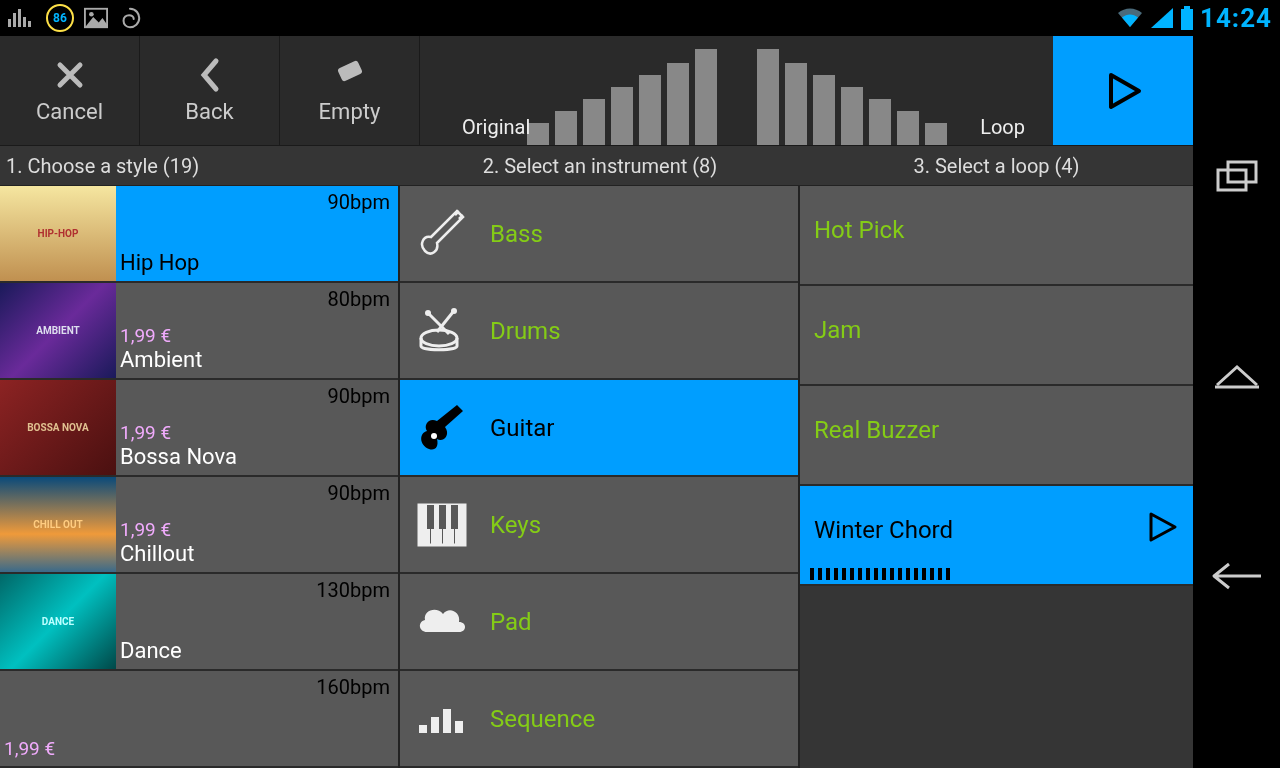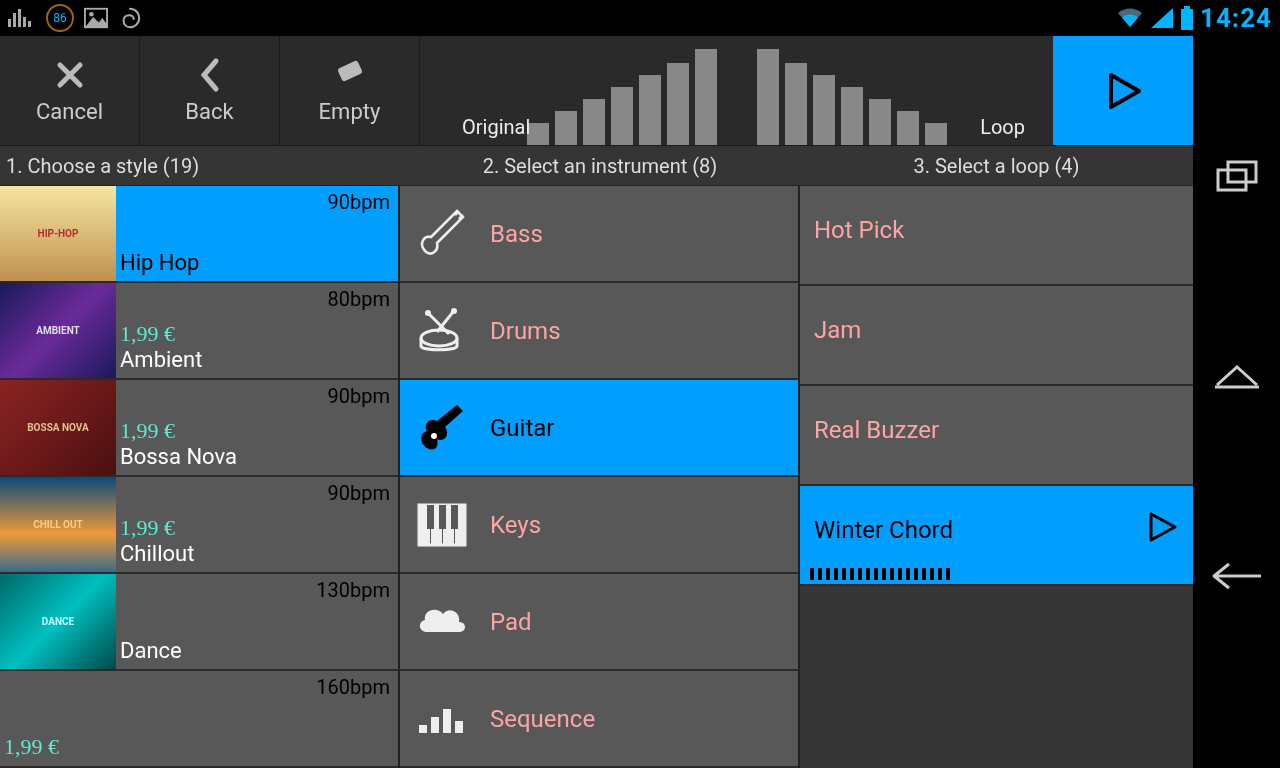--- a/index.html
+++ b/index.html
@@ -19,21 +19,21 @@
   justify-content: space-between;
   align-items: center;
   padding: 0 8px;
 }
 .status-left { display: flex; align-items: center; gap: 10px; }
 .status-right { display: flex; align-items: center; gap: 6px; color: #00b4ff; font-size: 26px; font-weight: 700; letter-spacing: 1px; }
 .status-icon { width: 24px; height: 24px; display: inline-flex; align-items: center; justify-content: center; }
 .eq-icon { width: 28px; height: 18px; display: flex; align-items: flex-end; gap: 2px; }
 .eq-icon span { width: 3px; background: #aaa; }
 .eq-icon span:nth-child(1){height:8px}.eq-icon span:nth-child(2){height:14px}.eq-icon span:nth-child(3){height:18px}.eq-icon span:nth-child(4){height:10px}.eq-icon span:nth-child(5){height:6px}
-.circle-badge { width:28px; height:28px; border:2px solid #a16207; border-radius:50%; display:flex; align-items:center; justify-content:center; font-size:12px; color:#00b4ff; font-weight:400; }
+.circle-badge { width:28px; height:28px; border:2px solid #fde047; border-radius:50%; display:flex; align-items:center; justify-content:center; font-size:12px; color:#00b4ff; font-weight:700; }
 .wifi-icon svg, .signal-icon svg, .battery-icon svg { display: block; }
 
 .app-area {
   width: 1193px;
   height: 732px;
   background: #353535;
   display: flex;
   flex-direction: column;
 }
 
@@ -120,35 +120,35 @@
 }
 .row.selected { background: #009eff; }
 .thumb { width: 116px; height: 100%; background: linear-gradient(135deg,#444,#222); display:flex; align-items:center; justify-content:center; color:#fff; font-size:10px; font-weight:bold; text-align:center; overflow:hidden; }
 .thumb.hiphop { background: linear-gradient(180deg,#f5e6a0 0%, #c09050 100%); color:#b03030;}
 .thumb.ambient { background: linear-gradient(135deg,#1a1a5a,#6a2a9a,#1a1a5a); color:#dde;}
 .thumb.bossa { background: linear-gradient(135deg,#8c2323,#4a1010); color:#e0c090;}
 .thumb.chill { background: linear-gradient(180deg,#0a4a7a 0%,#ef9a3a 60%,#3a6a8a 100%); color:#ffcc80;}
 .thumb.dance { background: linear-gradient(135deg,#006868,#00c0c0,#004848); color:#bff;}
 .thumb.drum { background: #00c3ff; color:#000;}
 .row-body { flex: 1; display: flex; flex-direction: column; justify-content: flex-end; padding: 4px 8px 6px 4px; position: relative; }
-.row-price { color: #5eead4; font-size: 22px; font-family: Liberation Serif, serif; }
+.row-price { color: #f0abfc; font-size: 19px; }
 .row-name { color: #fff; font-size: 22px; }
 .row-name.sel { color: #000; }
 .row-bpm { position: absolute; top: 4px; right: 8px; color: #000; font-size: 20px; }
 
 .inst-row, .loop-row {
   height: 100px;
   background: #585858;
   border-bottom: 2px solid #2a2a2a;
   display: flex;
   align-items: center;
   padding: 0 14px;
   gap: 20px;
   font-size: 24px;
-  color: #fca5a5;
+  color: #84cc16;
 }
 .inst-row.selected, .loop-row.selected { background: #009eff; color: #000; }
 .inst-row.selected .inst-icon svg { fill: #000; }
 .inst-icon { width: 56px; height: 56px; display:flex; align-items:center; justify-content:center; }
 .inst-icon svg { fill: #eee; }
 
 .loop-row { justify-content: space-between; position: relative; padding-bottom: 10px;}
 .loop-row.selected .loop-name{ color:#000; }
 .loop-play svg { fill:none; stroke:#000; stroke-width:3; }
 .loop-progress { position:absolute; bottom:4px; left:10px; display:flex; gap:4px; }

